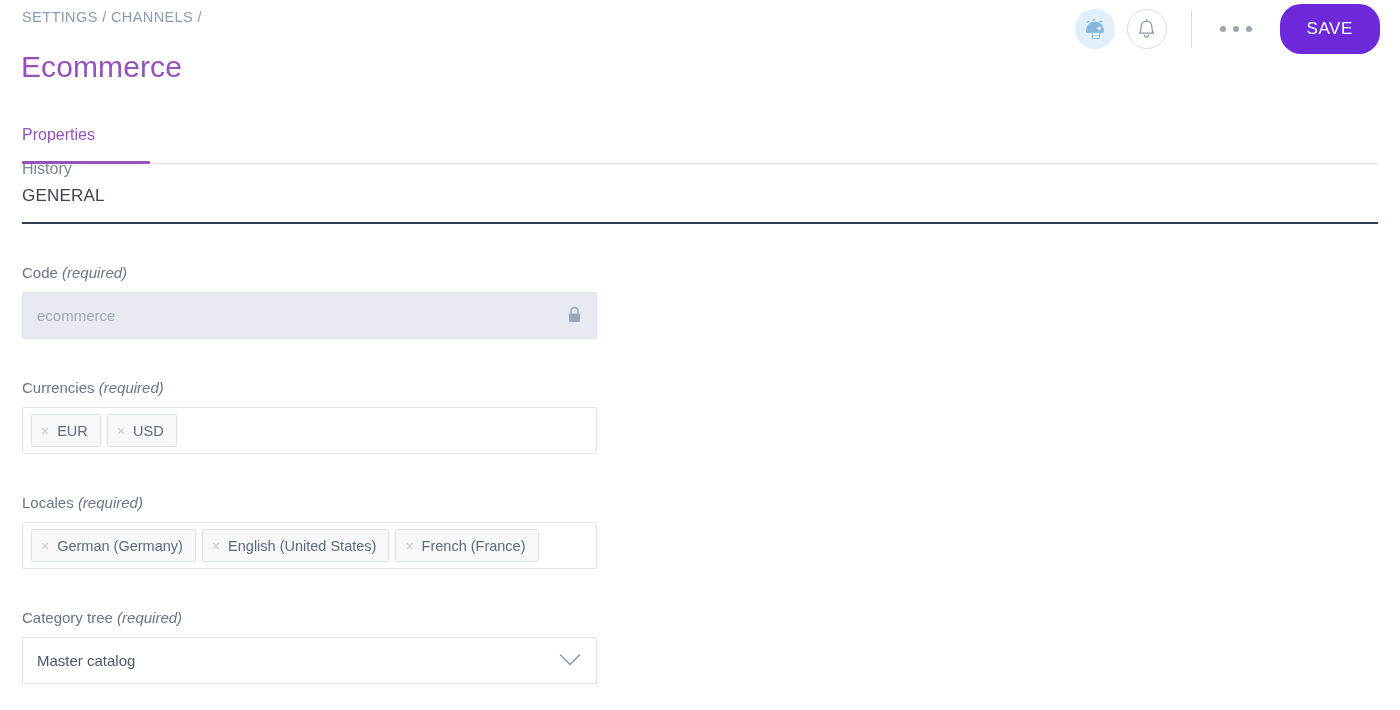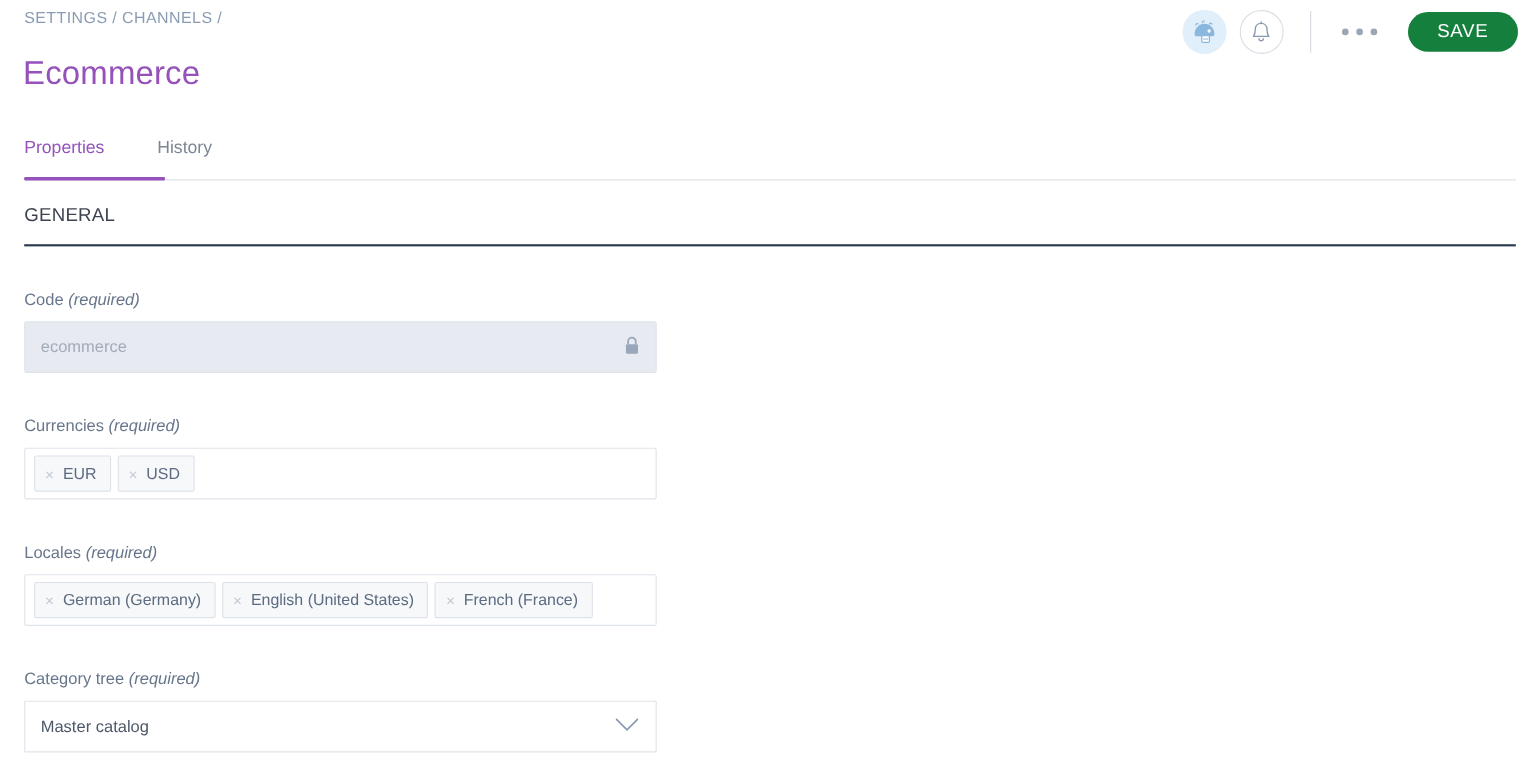--- a/index.html
+++ b/index.html
@@ -83,43 +83,44 @@
     cursor: pointer;
     flex: 0 0 auto;
   }
   .dots span {
     width: 6px; height: 6px; border-radius: 50%;
     background: #9aa6b4;
     display: block;
   }
   .save-btn {
     margin-left: 22px;
-    background: #15803d;
+    background: #6d28d9;
     color: #ffffff;
     border: none;
     border-radius: 21px;
-    height: 36px;
+    height: 50px;
     padding: 0 27px;
     font-size: 17px;
     font-family: "Liberation Sans", sans-serif;
     letter-spacing: 0.6px;
     cursor: pointer;
     flex: 0 0 auto;
   }
 
   
   .tabs {
     position: relative;
     margin: 0 22px;
     height: 54px;
   }
   .tabs-list {
     display: flex;
     align-items: flex-start;
     height: 100%;
+    flex-direction: column;
   }
   .tab {
     font-size: 16px;
     color: #7b8794;
     padding: 16px 0 0 0;
     margin-right: 48px;
     cursor: pointer;
     background: none;
     border: none;
     font-family: "Liberation Sans", sans-serif;

